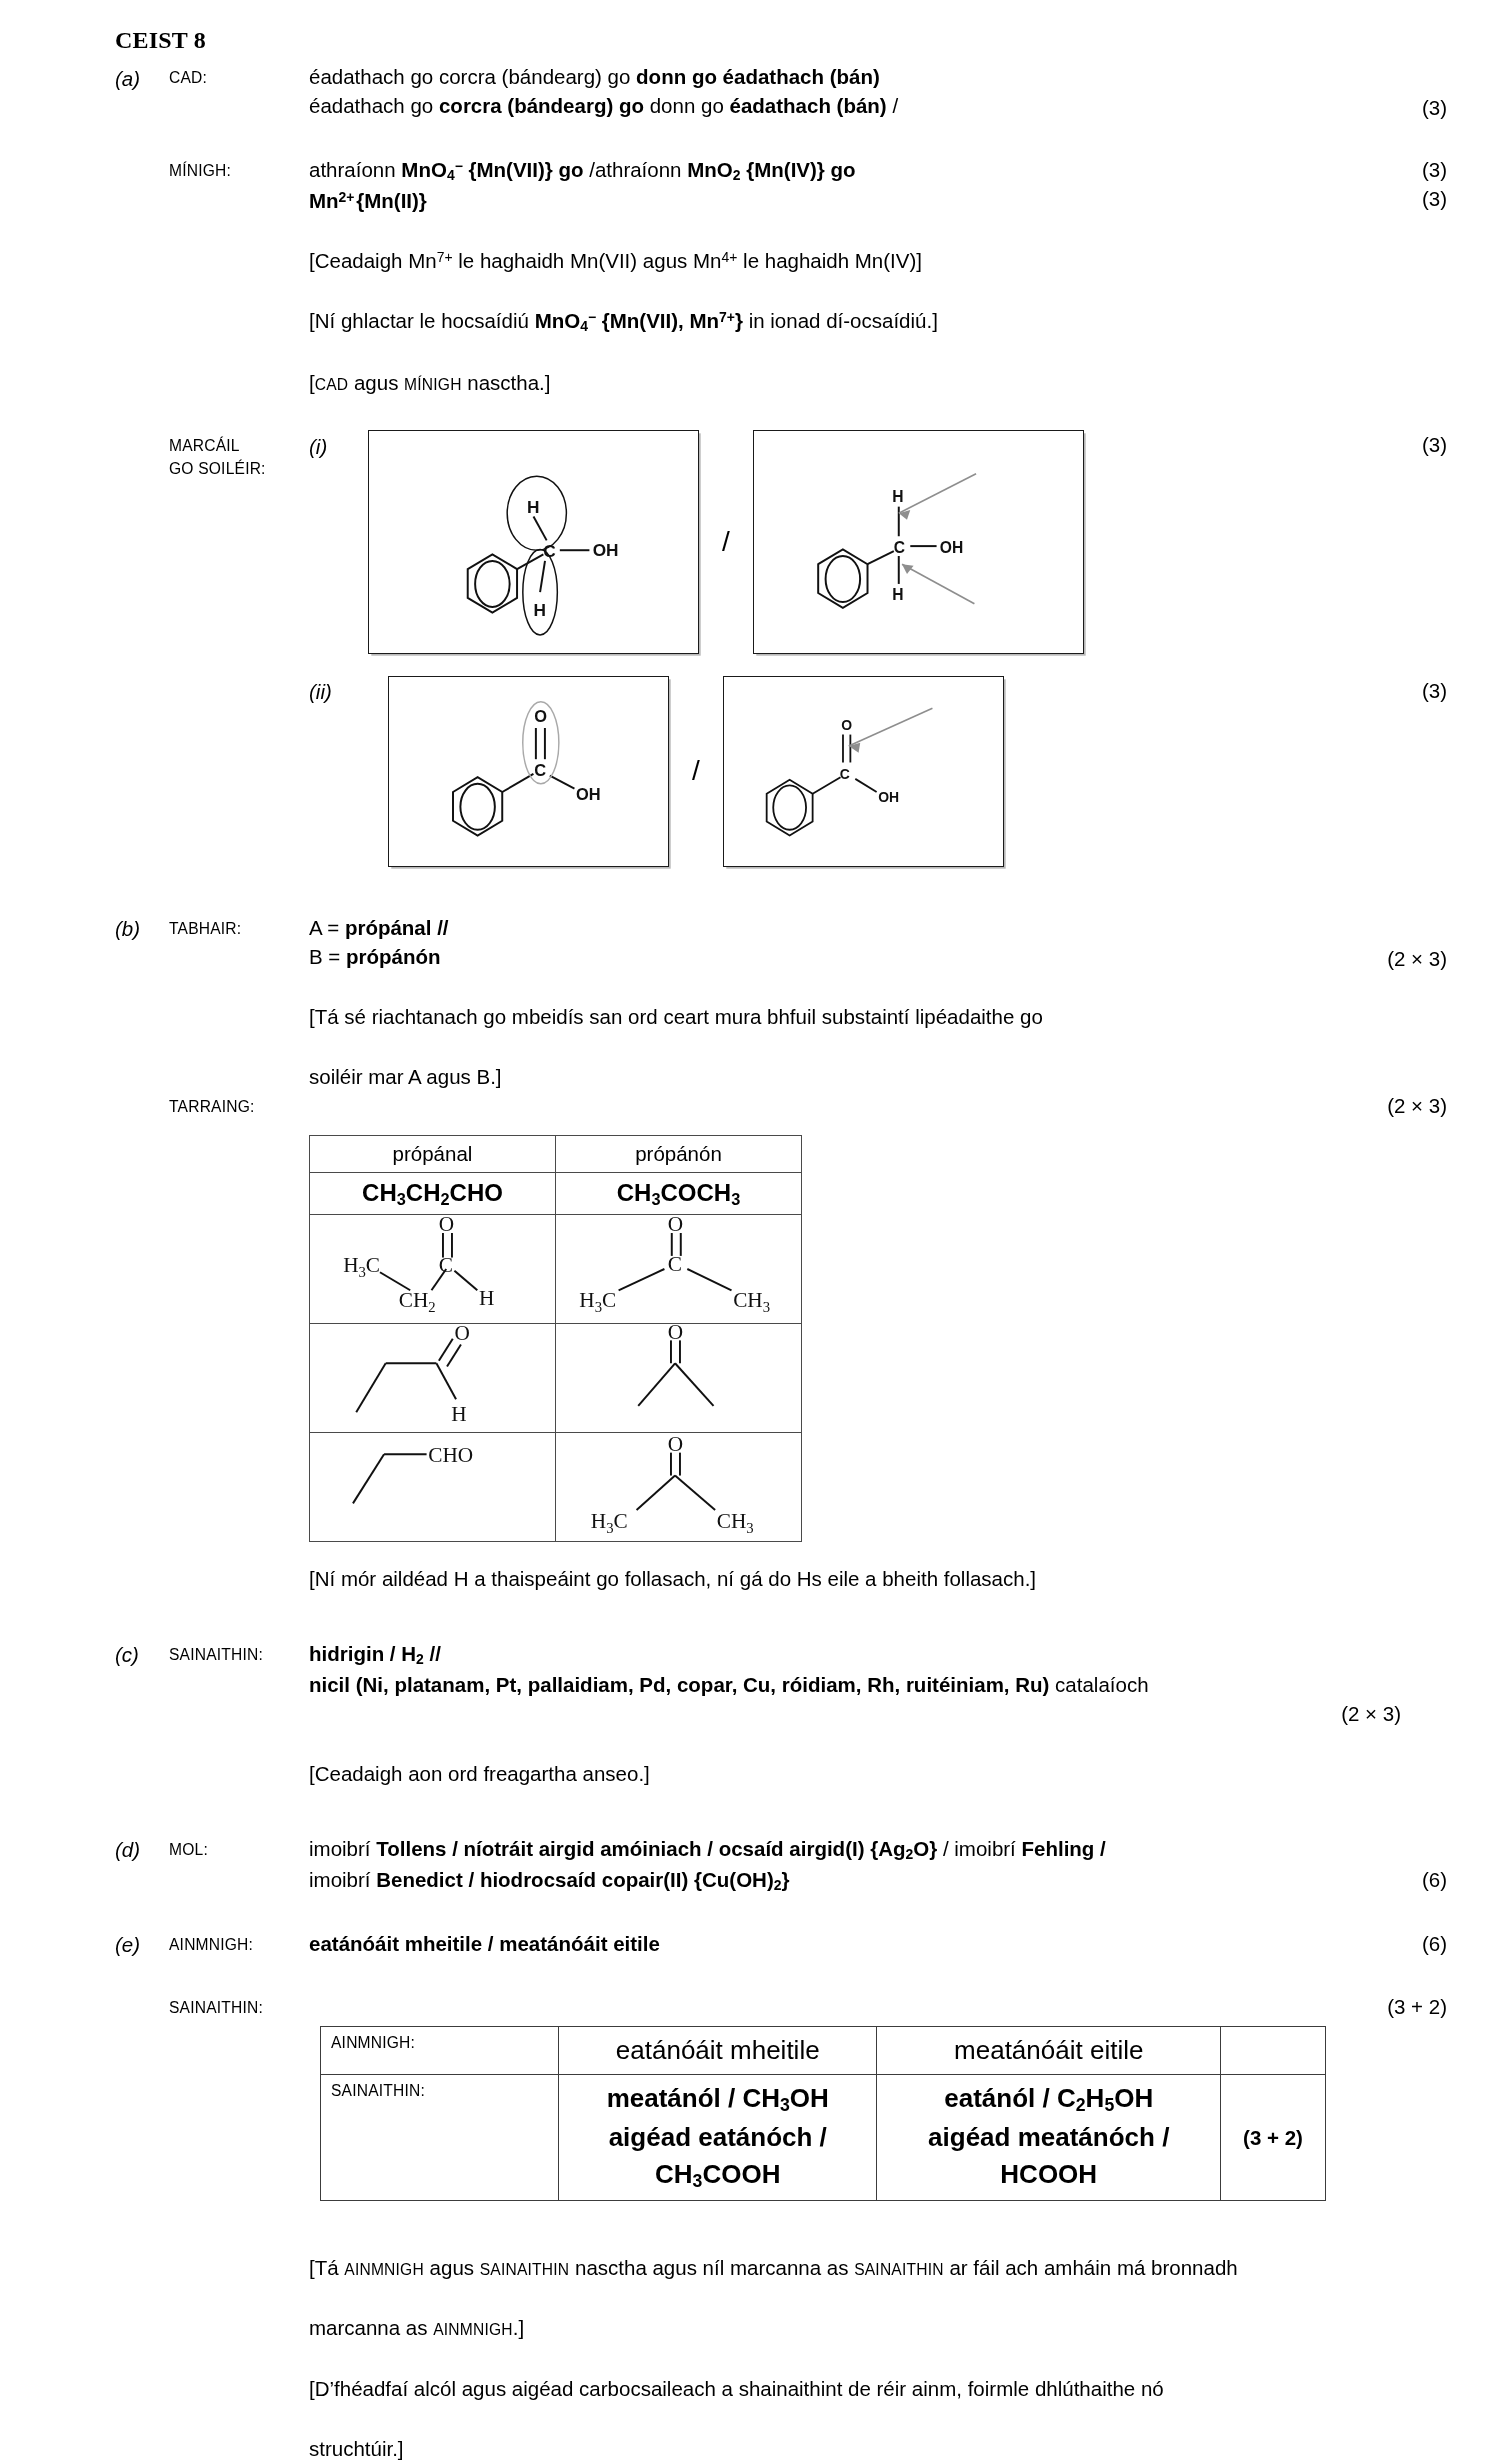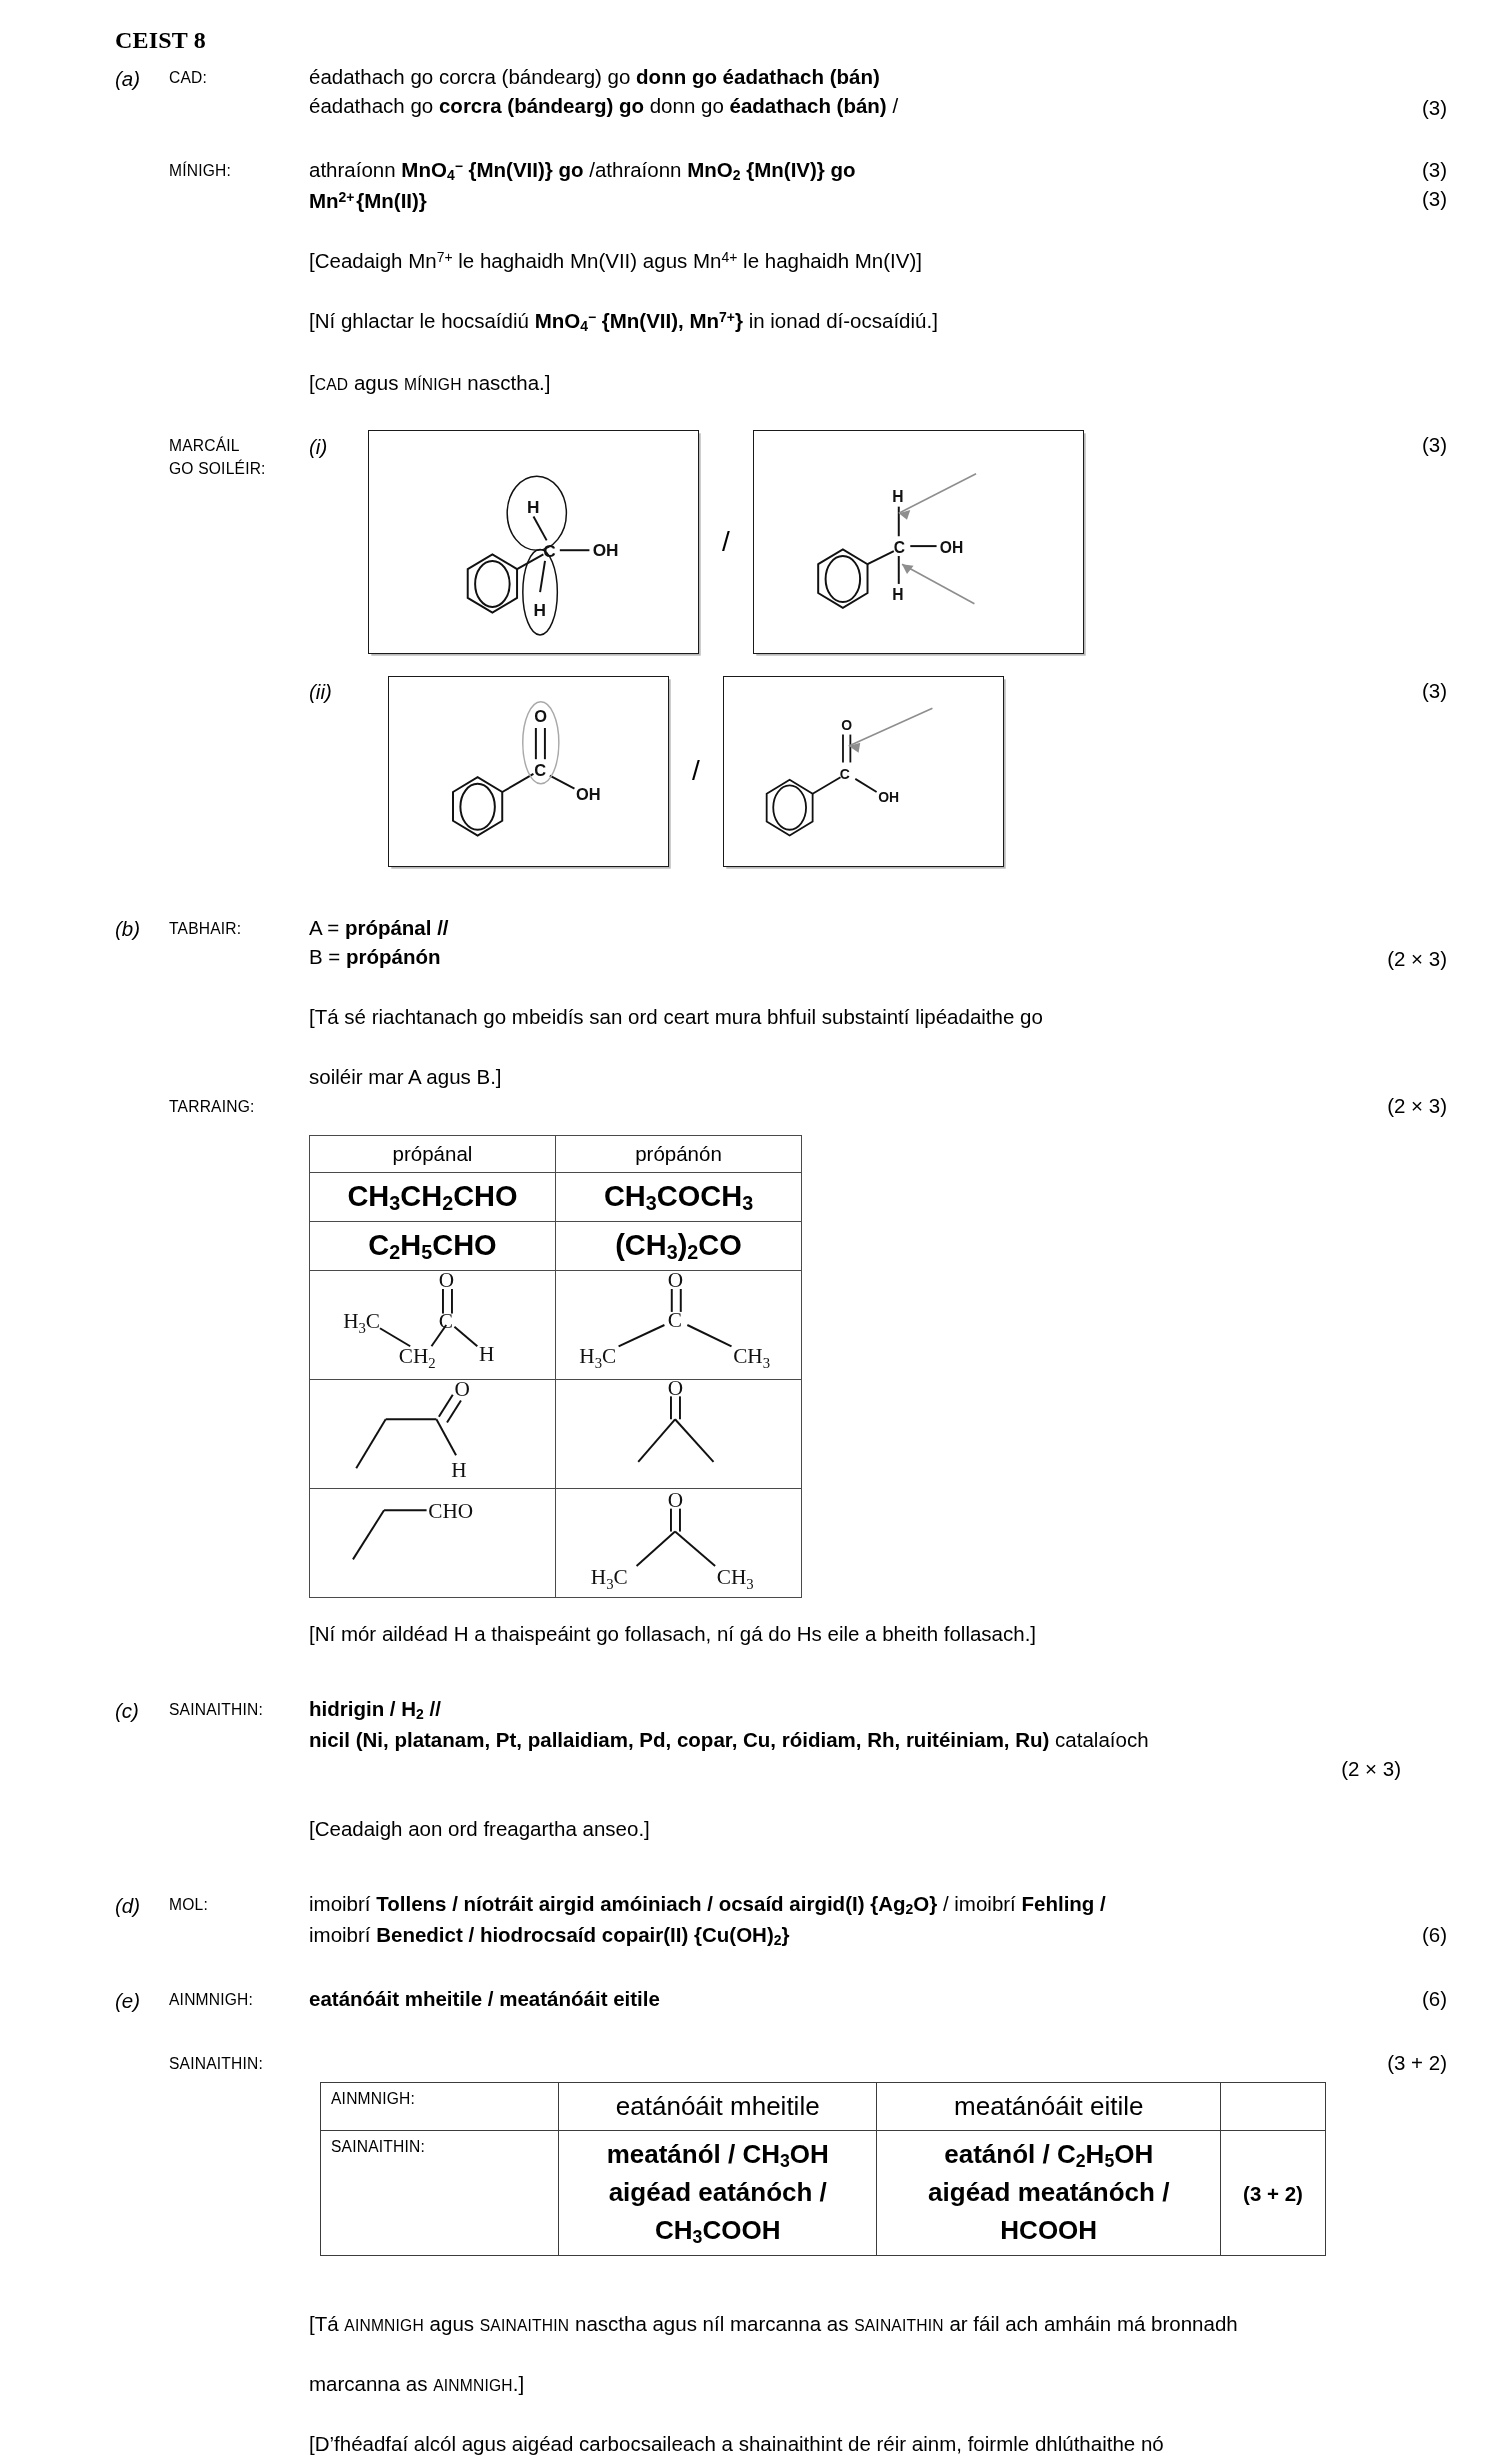--- a/index.html
+++ b/index.html
@@ -56,21 +56,21 @@
 
   
   table.grid { border-collapse: collapse; }
   table.grid td, table.grid th {
     border: 1.3px solid #4a4a4a;
     padding: 3.3px 8.2px;
     text-align: center;
     font-weight: normal;
     font-size: 20.5px;
   }
-  table.grid td.bold { font-weight: bold; font-size: 29px; }
+  table.grid td.bold { font-weight: bold; font-size: 24px; }
   table.grid td.struct { padding: 0; height: 108px; vertical-align: middle; }
 
   table.amt { border-collapse: collapse; width: 1006px; margin-left: 0; }
   table.amt td {
     border: 1.3px solid #3c3c3c;
     padding: 5px 10px;
     vertical-align: top;
   }
   table.amt td.lbl { width: 238px; font-size: 15.6px; letter-spacing: 0.2px; text-align: left; }
   table.amt td.ctr { text-align: center; font-size: 26px; }
@@ -275,24 +275,20 @@
     <table class="grid" style="width:493px;border-radius:19px;">
       <tbody>
           <tr>
         <td>própánal</td>
         <td>própánón</td>
       </tr>
       <tr>
         <td class="bold">CH<sub>3</sub>CH<sub>2</sub>CHO</td>
         <td class="bold">CH<sub>3</sub>COCH<sub>3</sub></td>
       </tr>
-      <tr>
-        <td class="bold">C<sub>2</sub>H<sub>5</sub>CHO</td>
-        <td class="bold">(CH<sub>3</sub>)<sub>2</sub>CO</td>
-      </tr>
 
       <tr>
         <td class="struct">
           <svg width="243" height="108" viewBox="0 0 296 132" style="font-size:25px">
             <g stroke="#111" stroke-width="2.4" fill="none">
               <line x1="162" y1="52" x2="162" y2="22"></line>
               <line x1="173" y1="52" x2="173" y2="22"></line>
               <line x1="85" y1="70" x2="122" y2="92"></line>
               <line x1="148" y1="92" x2="166" y2="66"></line>
               <line x1="176" y1="68" x2="204" y2="92"></line>

